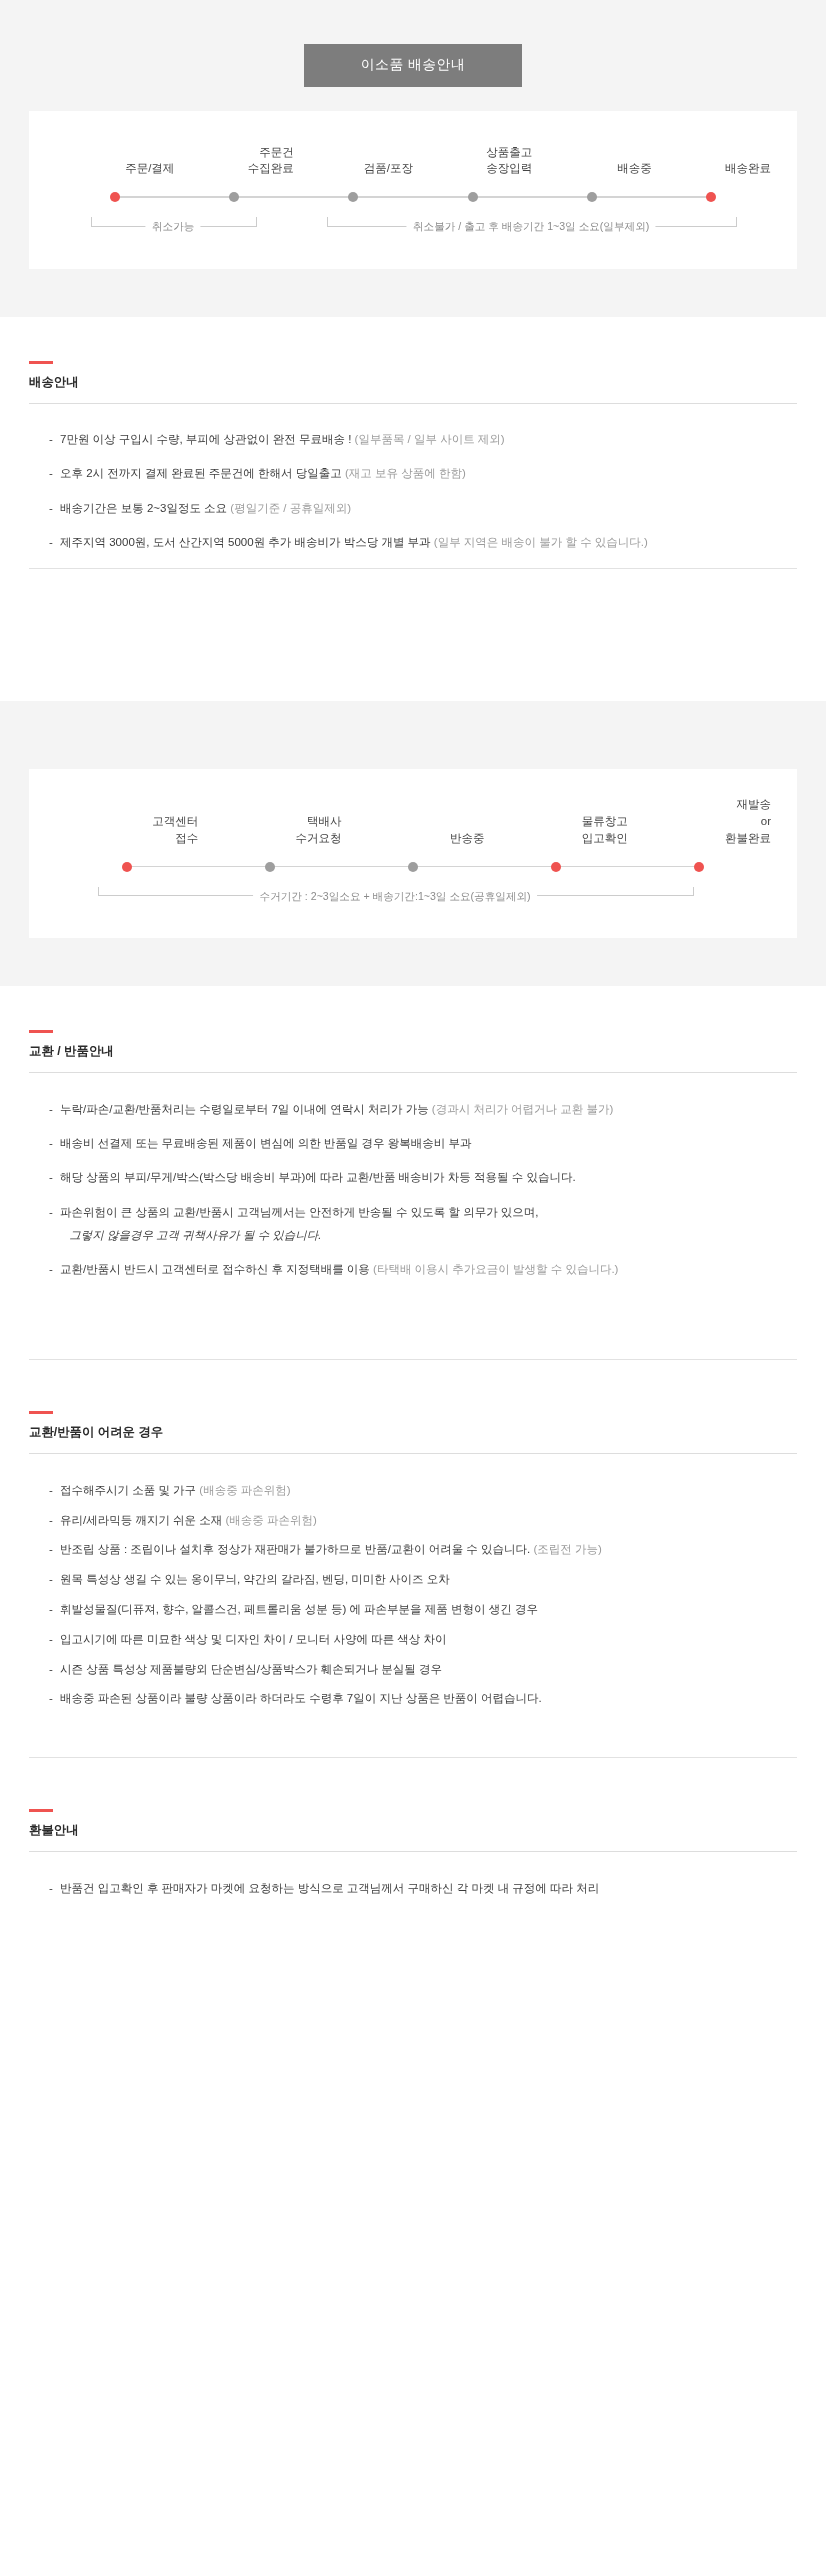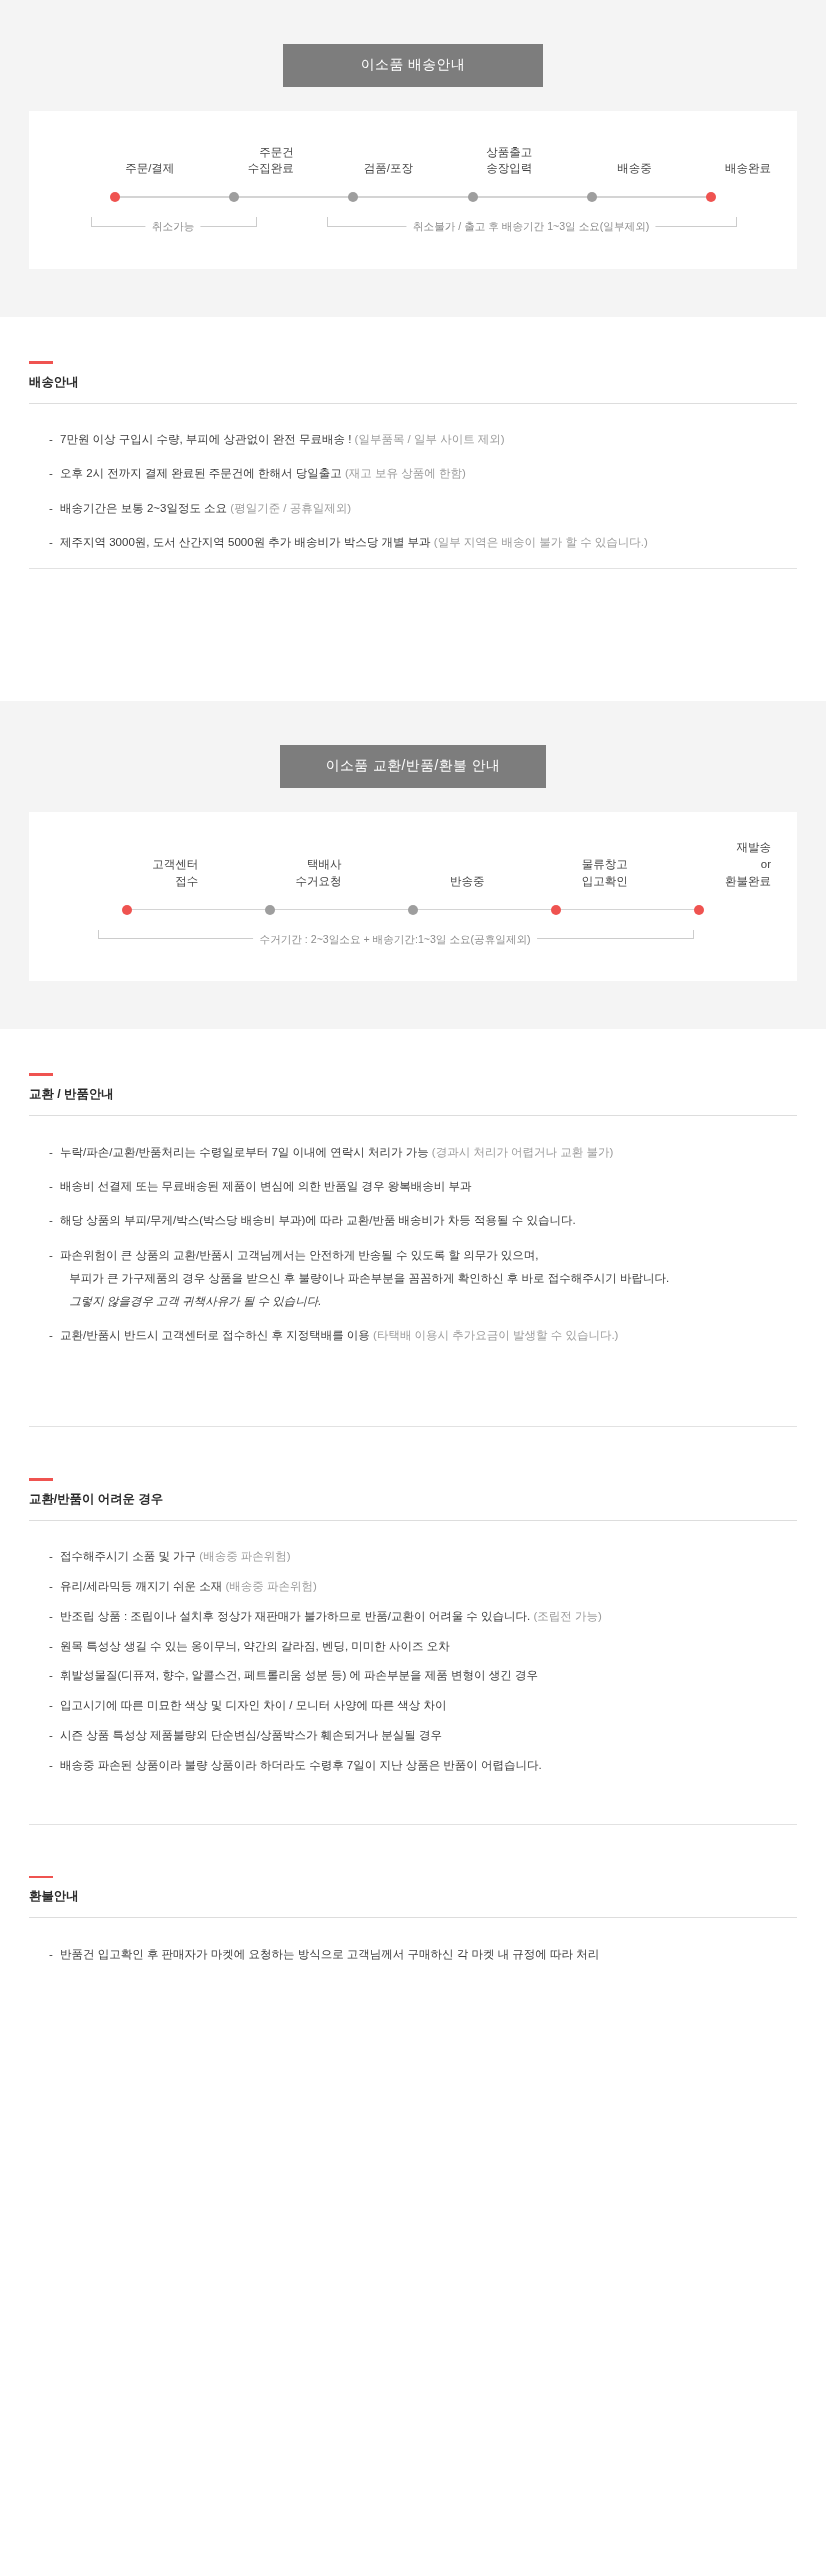--- a/index.html
+++ b/index.html
@@ -20,21 +20,21 @@
   }
 
   
   .band {
     background: #f4f4f4;
     padding: 44px 0 48px 0;
   }
   .band.white { background: #ffffff; }
 
   .section-banner {
-    width: 260px;
+    width: 218px;
     margin: 0 auto;
     background: #7d7d7d;
     color: #ffffff;
     font-size: 13.8px;
     letter-spacing: 0.5px;
     text-align: center;
     padding: 12px 0 13px 0;
   }
 
   
@@ -245,21 +245,20 @@
           <span class="txt"><span>제주지역 3000원, 도서 산간지역 5000원 추가 배송비가 박스당 개별 부과</span>
             <span class="muted">(일부 지역은 배송이 불가 할 수 있습니다.)</span></span>
         </div>
       </div>
     </div>
     <div class="divider"></div>
     <div class="spacer-l"></div>
   </div>
 
   <div class="band">
-    <div class="section-banner" style="width:266px;">이소품 교환/반품/환불 안내</div>
 
     <div class="flow-box">
       <div class="flow">
         <div class="flow-labels" style="height:53px;">
           <div class="cell">고객센터<br>접수</div>
           <div class="cell">택배사<br>수거요청</div>
           <div class="cell">반송중</div>
           <div class="cell">물류창고<br>입고확인</div>
           <div class="cell">재발송<br>or<br>환불완료</div>
         </div>
@@ -307,21 +306,20 @@
           <span class="txt"><span>배송비 선결제 또는 무료배송된 제품이 변심에 의한 반품일 경우 왕복배송비 부과</span></span>
         </div>
         <div class="li">
           <span class="bullet">-</span>
           <span class="txt"><span>해당 상품의 부피/무게/박스(박스당 배송비 부과)에 따라 교환/반품 배송비가 차등 적용될 수 있습니다.</span></span>
         </div>
         <div class="li">
           <span class="bullet">-</span>
           <span class="txt">
             <span>파손위험이 큰 상품의 교환/반품시 고객님께서는 안전하게 반송될 수 있도록 할 의무가 있으며,</span>
-            <span class="sub" style="padding-left:9.2px;">부피가 큰 가구제품의 경우 상품을 받으신 후 불량이나 파손부분을 꼼꼼하게 확인하신 후 바로 접수해주시기 바랍니다.</span>
             <span class="sub" style="padding-left:9.2px;font-style:italic;">그렇지 않을경우 고객 귀책사유가 될 수 있습니다.</span>
           </span>
         </div>
         <div class="li">
           <span class="bullet">-</span>
           <span class="txt"><span>교환/반품시 반드시 고객센터로 접수하신 후 지정택배를 이용</span>
             <span class="muted">(타택배 이용시 추가요금이 발생할 수 있습니다.)</span></span>
         </div>
       </div>
     </div>

